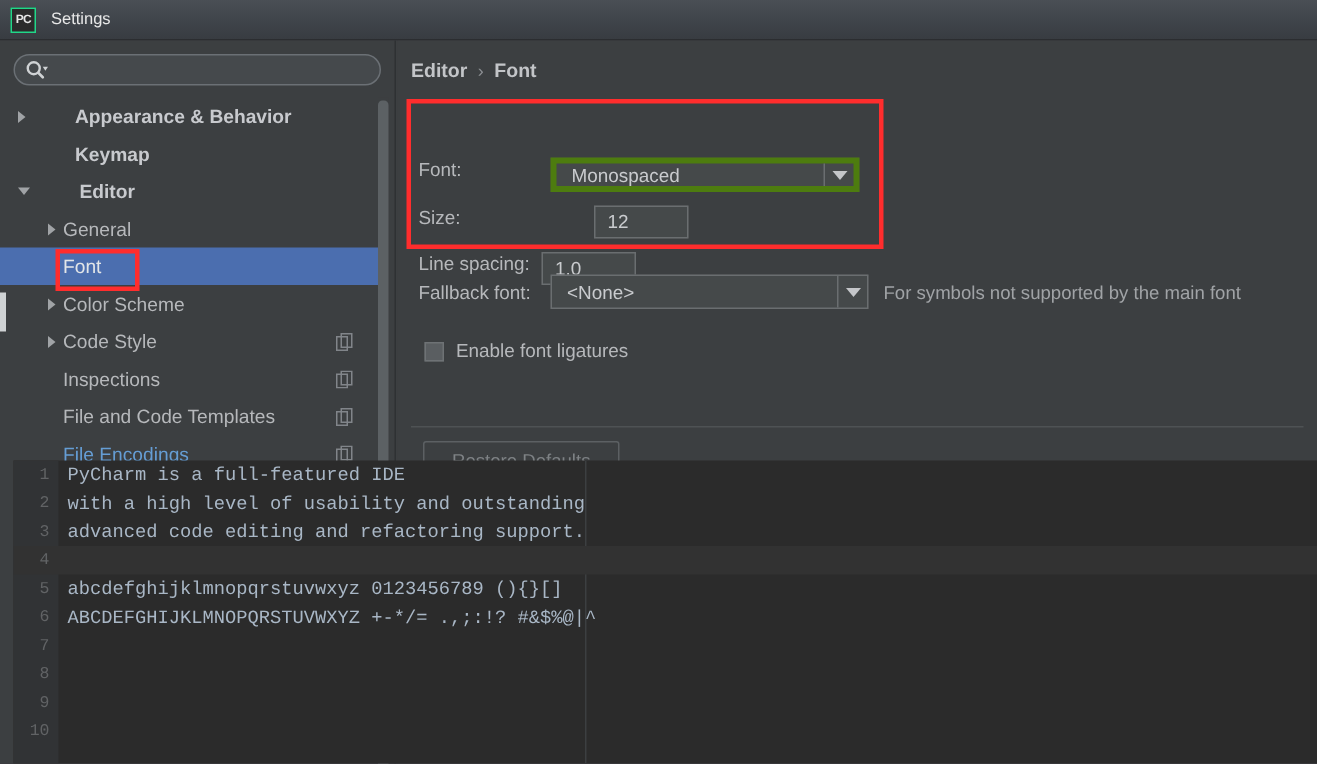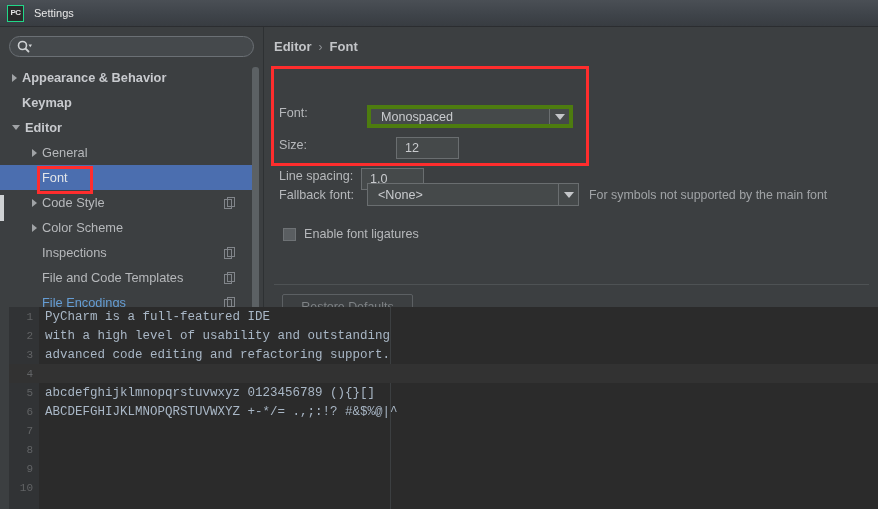--- a/index.html
+++ b/index.html
@@ -98,21 +98,21 @@
     border-bottom: none;
   }
   .arrow.blank { border: none; width: 5px; }
   .copy-icon {
     position: absolute; right: 16px; top: 50%;
     transform: translateY(-50%);
     width: 12px; height: 12px;
   }
 
   
-  .ind0 { padding-left: 12px; }
+  .ind0 { padding-left: 12px; gap: 28px; }
   .ind1 { padding-left: 32px; }
 
   
   .tree-scroll-track {
     position: absolute; left: 252px; top: 38px;
     width: 7px; height: 471px;
     background: #3c3f41;
   }
   .tree-scroll-thumb {
     position: absolute; left: 252px; top: 40px;
@@ -298,29 +298,29 @@
         <div class="tree-row ind1">
           <span class="arrow"></span>
           <span>General</span>
         </div>
         <div class="tree-row ind1 selected">
           <span class="arrow blank"></span>
           <span>Font</span>
         </div>
         <div class="tree-row ind1">
           <span class="arrow"></span>
+          <span>Color Scheme</span>
+        </div>
+        <div class="tree-row ind1">
+          <span class="arrow"></span>
           <span>Code Style</span>
           <span class="copy-icon"><svg viewBox="0 0 12 12" width="12" height="12">
               <rect x="0.5" y="2.5" width="7" height="9" fill="none" stroke="#81858a" stroke-width="1"></rect>
               <rect x="3.5" y="0.5" width="7" height="9" fill="none" stroke="#81858a" stroke-width="1"></rect>
             </svg></span>
-        </div>
-        <div class="tree-row ind1">
-          <span class="arrow"></span>
-          <span>Color Scheme</span>
         </div>
         <div class="tree-row ind1">
           <span class="arrow blank"></span>
           <span>Inspections</span>
           <span class="copy-icon"><svg viewBox="0 0 12 12" width="12" height="12">
               <rect x="0.5" y="2.5" width="7" height="9" fill="none" stroke="#81858a" stroke-width="1"></rect>
               <rect x="3.5" y="0.5" width="7" height="9" fill="none" stroke="#81858a" stroke-width="1"></rect>
             </svg></span>
         </div>
         <div class="tree-row ind1">

